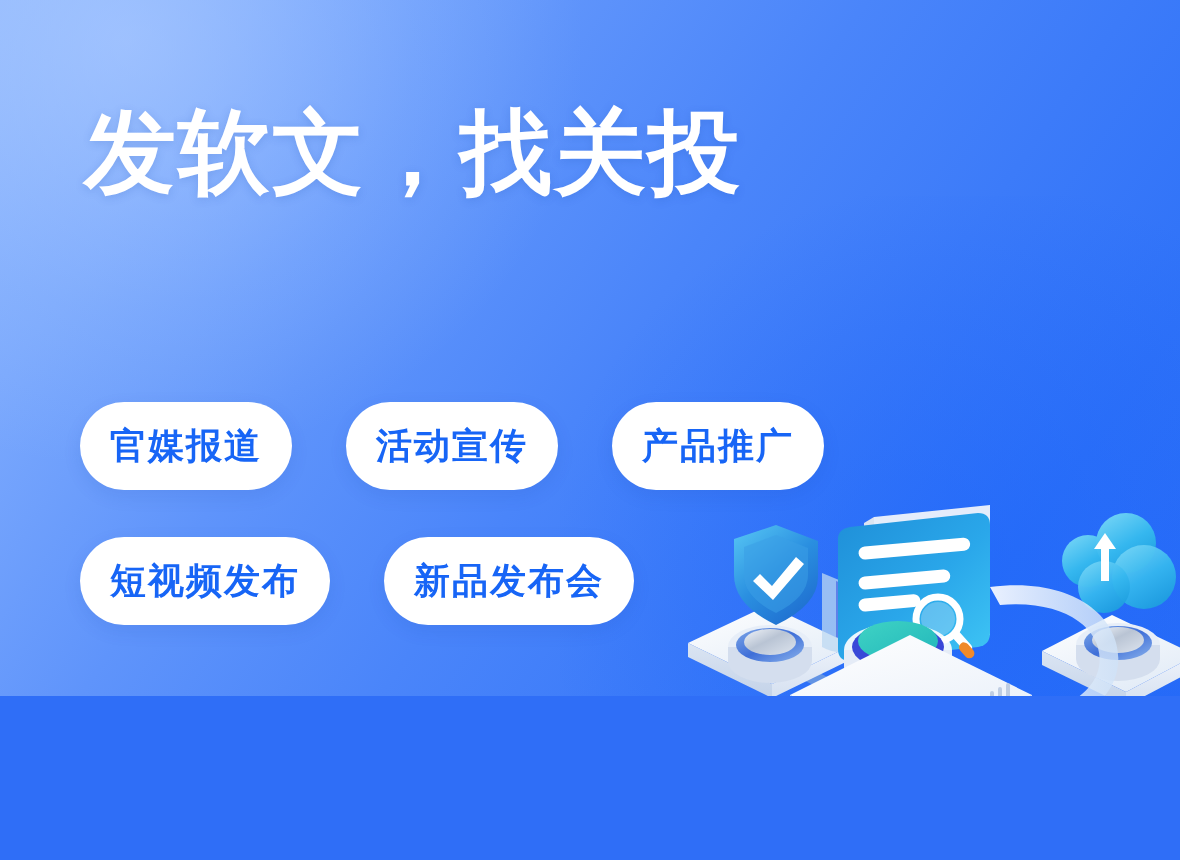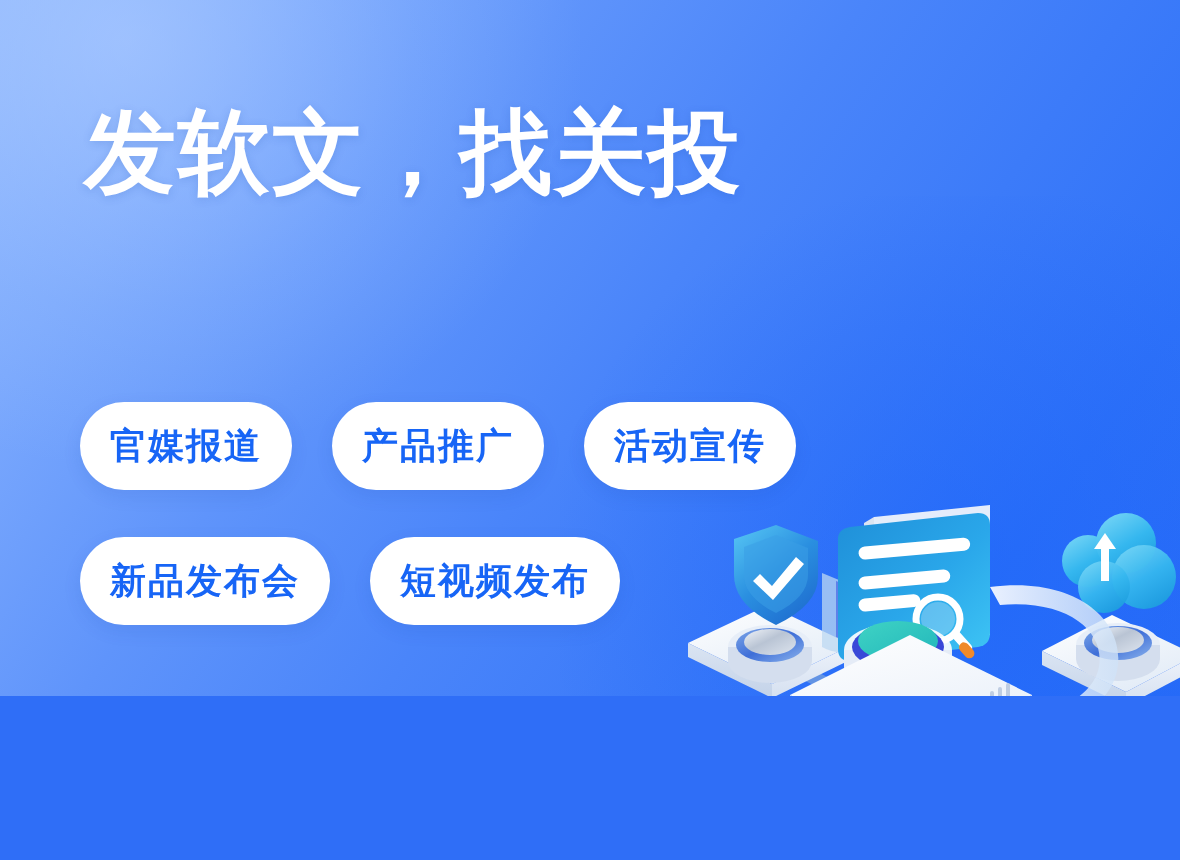--- a/index.html
+++ b/index.html
@@ -65,21 +65,21 @@
   }
 
   
   .pill-rows {
     position: absolute;
     left: 80px;
     top: 402px;
   }
   .pill-row {
     display: flex;
-    gap: 40px;
+    gap: 54px;
   }
   .pill-row + .pill-row { margin-top: 47px; }
   .pill {
     height: 88px;
     border-radius: 44px;
     background: #ffffff;
     color: #1765f6;
     font-size: 36px;
     font-weight: 700;
     letter-spacing: 2px;
@@ -109,26 +109,26 @@
 <div class="banner">
 
   <div class="bg-glow-tl"></div>
   <div class="bg-glow-br"></div>
 
   <div class="headline">发软文，找关投</div>
 
   <div class="pill-rows">
     <div class="pill-row">
       <div class="pill">官媒报道</div>
+      <div class="pill">活动宣传</div>
       <div class="pill">产品推广</div>
-      <div class="pill">活动宣传</div>
     </div>
     <div class="pill-row">
+      <div class="pill">短视频发布</div>
       <div class="pill">新品发布会</div>
-      <div class="pill">短视频发布</div>
     </div>
   </div>
 
   <div class="illus">
     <svg width="540" height="375" viewBox="0 0 540 375" xmlns="http://www.w3.org/2000/svg">
       <defs>
         <linearGradient id="plateTop" x1="0" y1="0" x2="0.6" y2="1">
           <stop offset="0%" stop-color="#ffffff"></stop>
           <stop offset="100%" stop-color="#e3ecf7"></stop>
         </linearGradient>

